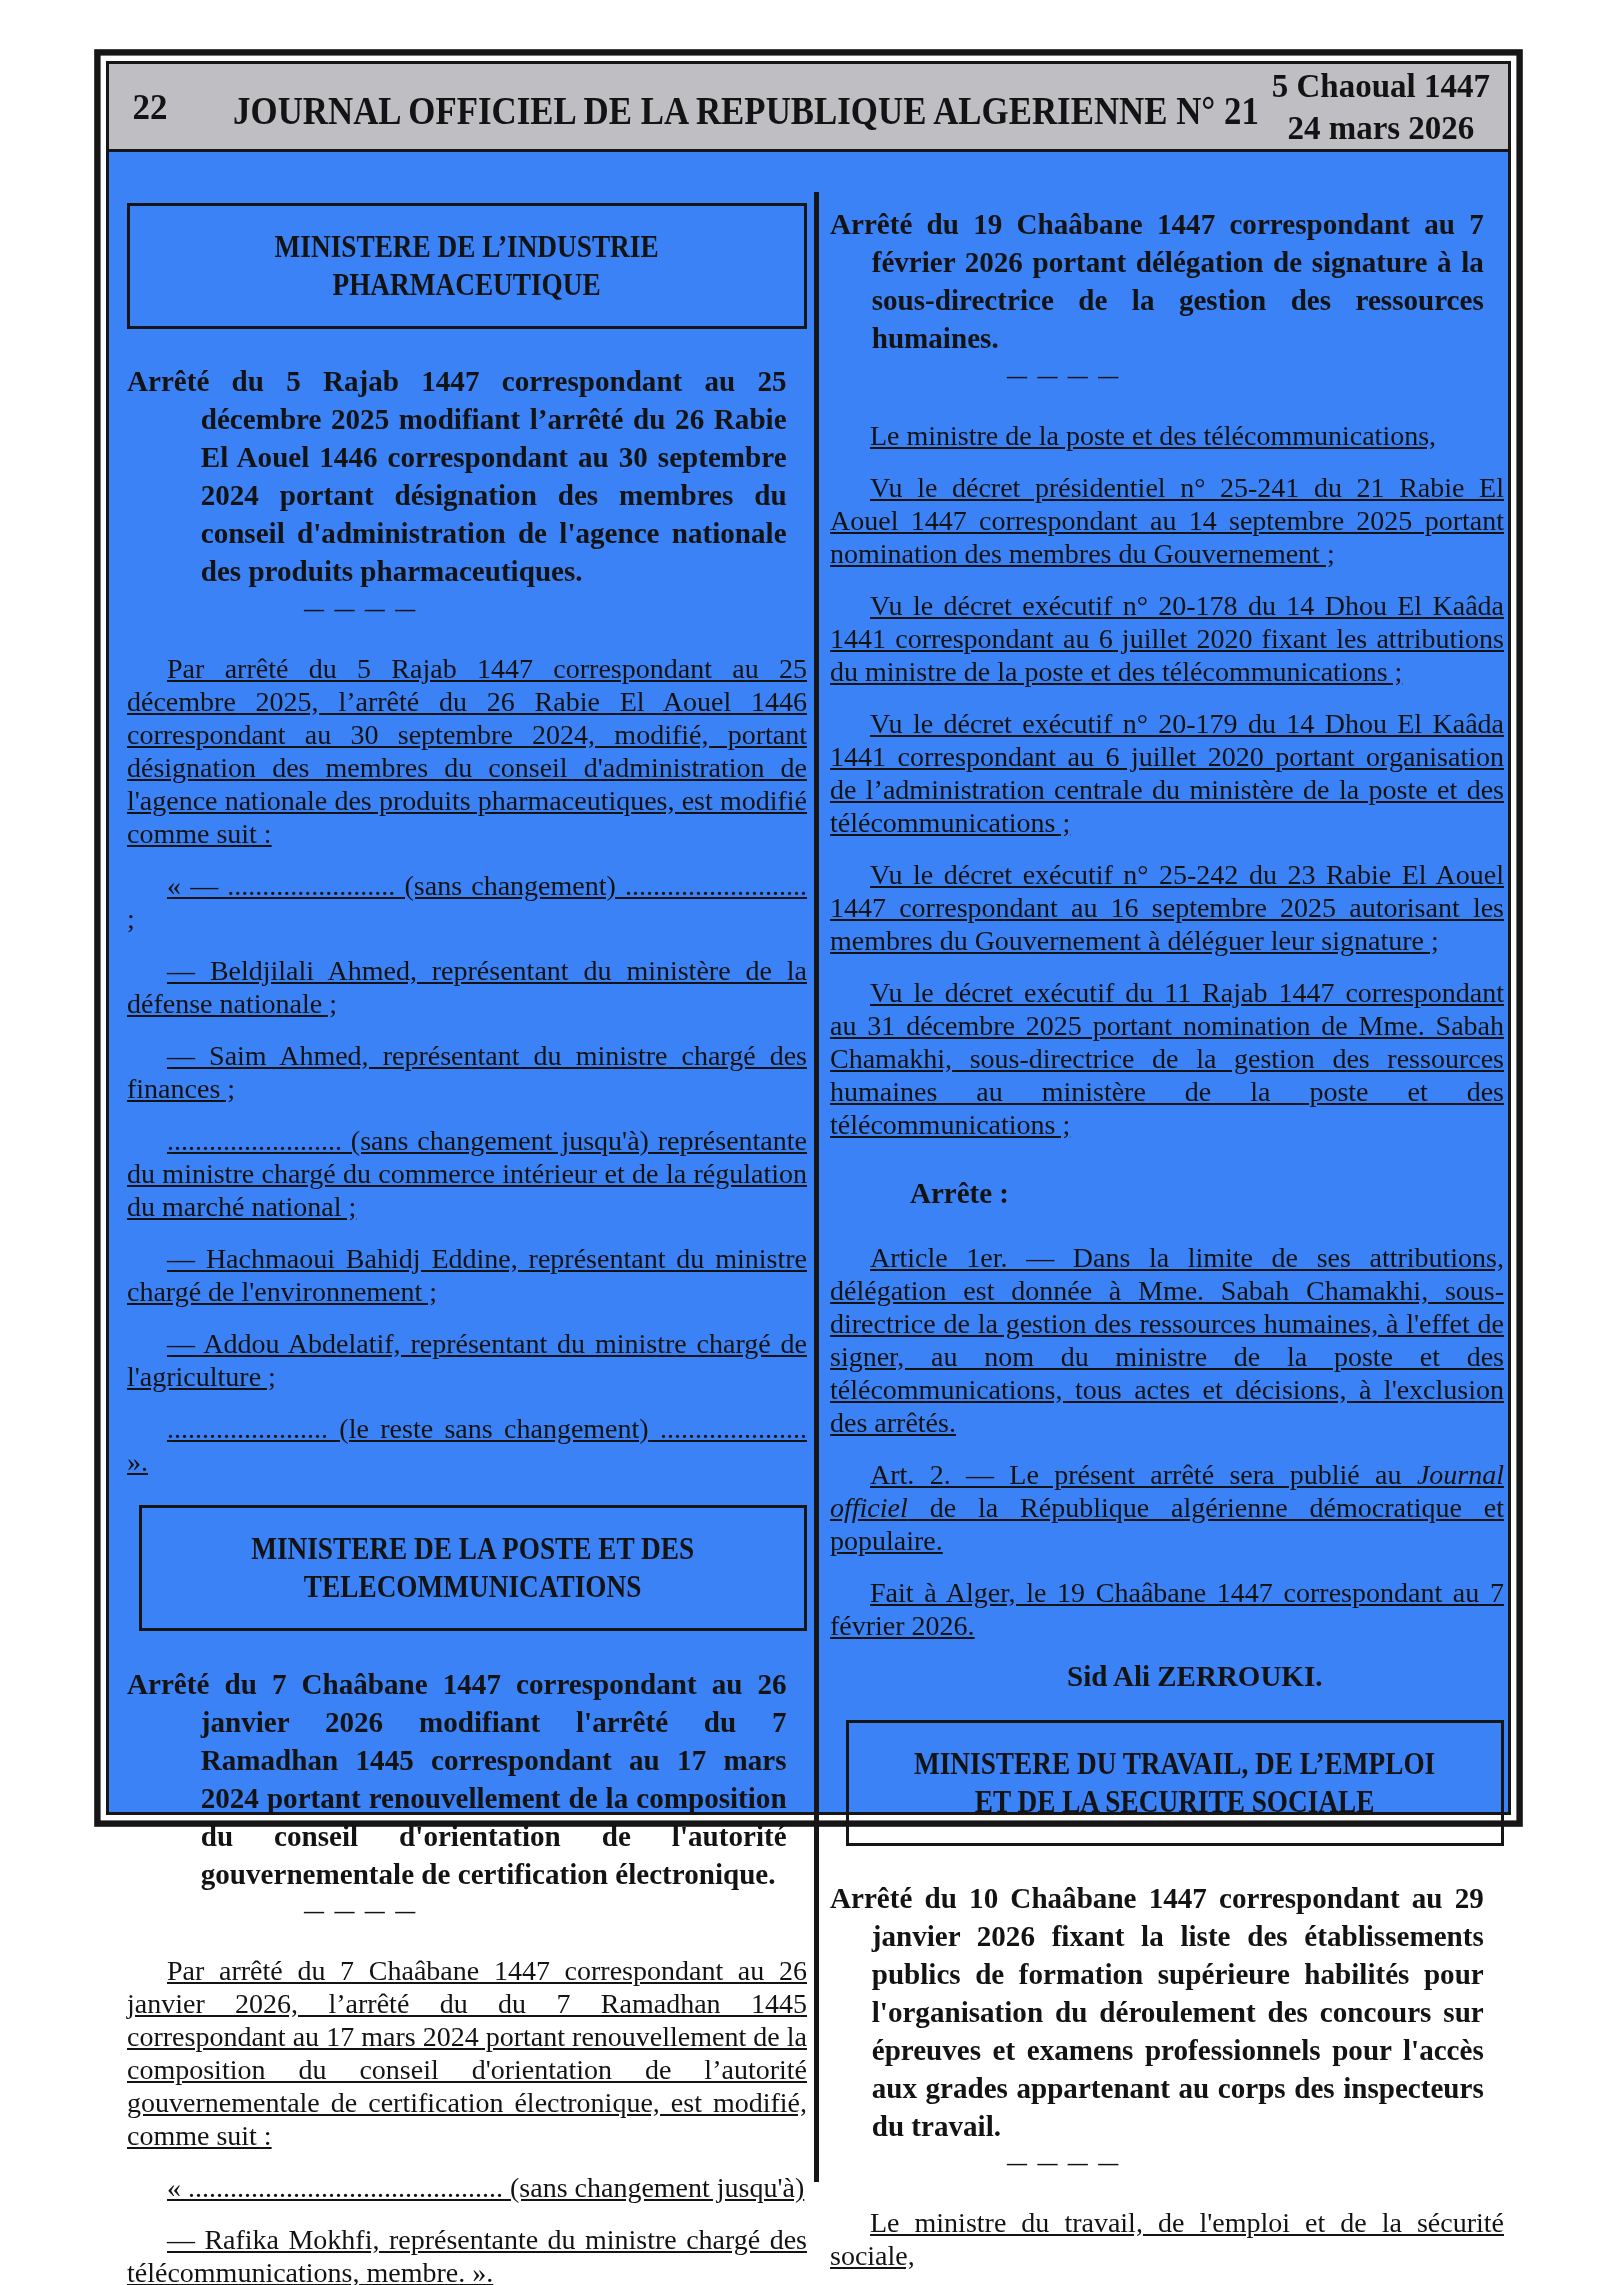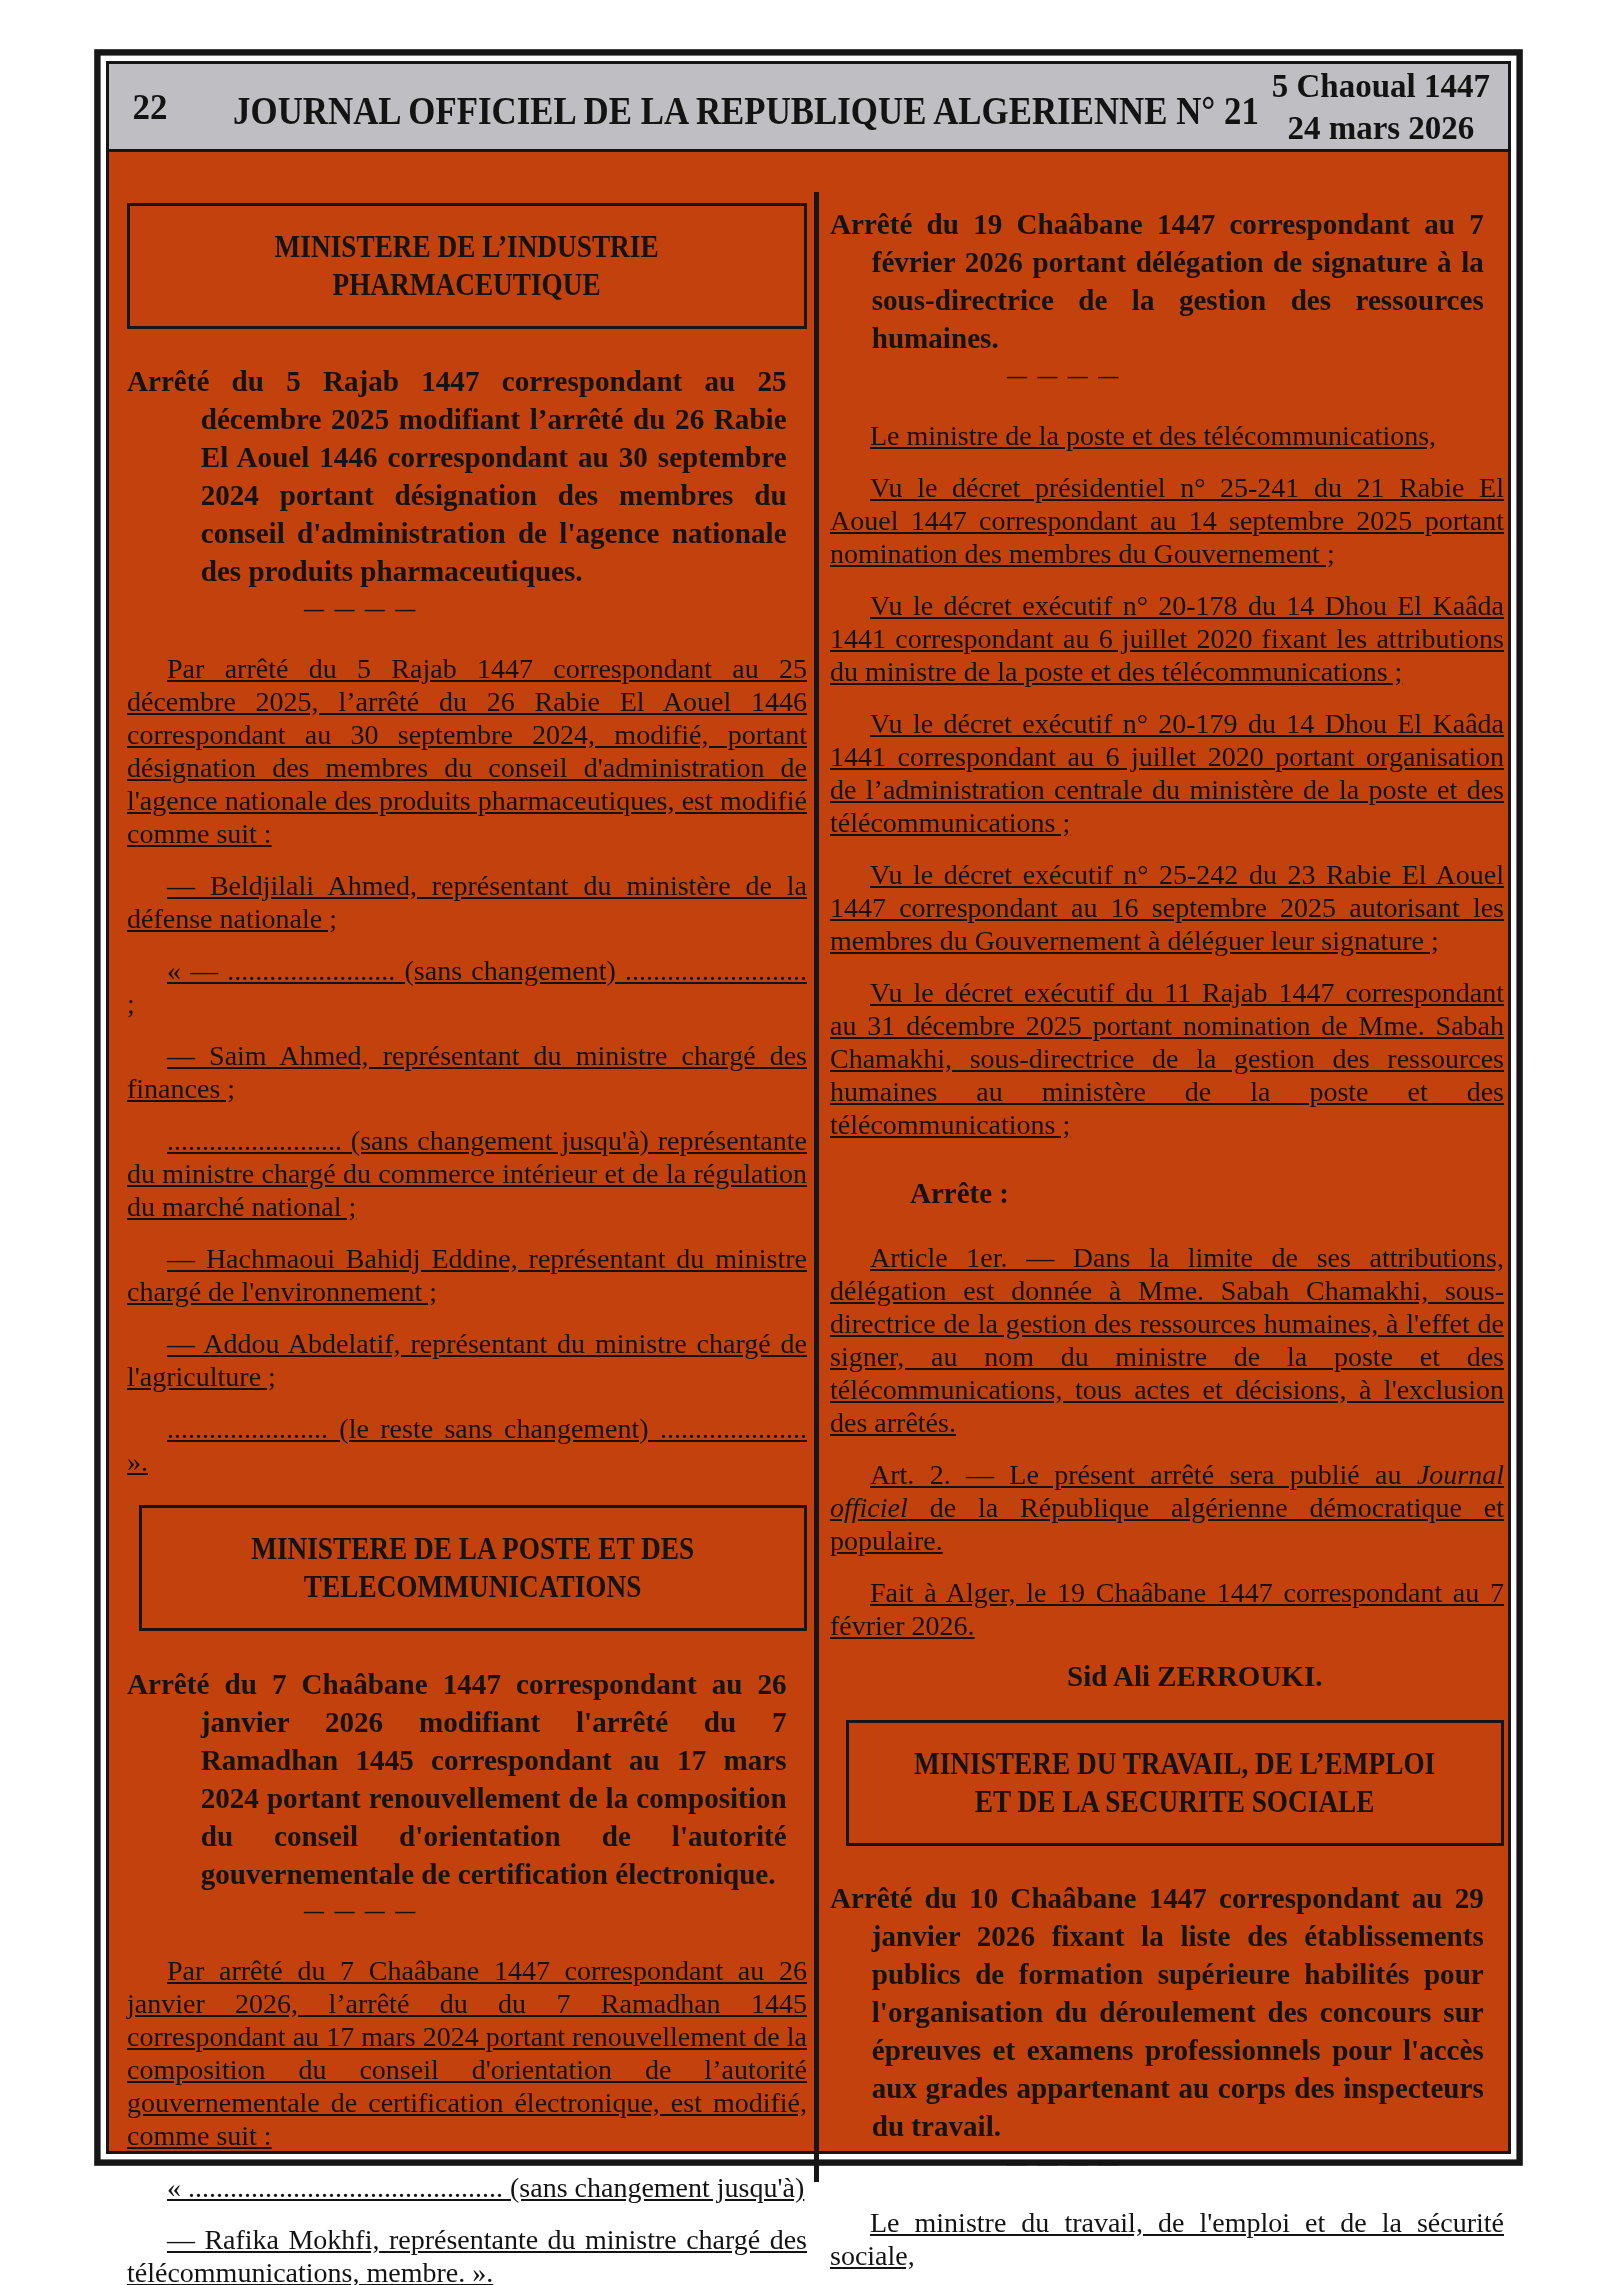--- a/index.html
+++ b/index.html
@@ -1,22 +1,22 @@
 <!DOCTYPE html>
 <html style="font-size:14.5px"><head>
 <meta charset="utf-8">
 <style>
   html,body{margin:0;padding:0;}
   body{
     width:1615px;height:2285px;position:relative;background:#ffffff;
     font-family:"Liberation Serif", serif;color:#131313;overflow:hidden;
   }
   .frame{
-    position:absolute;left:106px;top:61px;width:1405px;height:2093px;
-    box-sizing:border-box;border:3.6px solid #161616;background:#c2410c;
+    position:absolute;left:106px;top:61px;width:1405px;height:1754px;
+    box-sizing:border-box;border:3.6px solid #161616;background:#3b82f6;
     box-shadow:0 0 0 5.4px #ffffff, 0 0 0 11.8px #161616;
   }
   .header-band{
     position:absolute;left:0;top:0;width:100%;height:88px;
     background:#bfbfc3;border-bottom:3.6px solid #161616;box-sizing:border-box;
   }
   .page-num{position:absolute;left:23.5px;top:23.5px;font-size:35px;font-weight:bold;}
   .journal-title{
     position:absolute;left:45.5%;top:22px;white-space:nowrap;
     font-size:41px;font-weight:bold;
@@ -79,22 +79,22 @@
       <div class="mbox-title">
         <div>MINISTERE DE L’INDUSTRIE</div>
         <div>PHARMACEUTIQUE</div>
       </div>
     </div>
 
     <p class="heading hang-lg">Arrêté du 5 Rajab 1447 correspondant au 25 décembre 2025 modifiant l’arrêté du 26 Rabie El Aouel 1446 correspondant au 30 septembre 2024 portant désignation des membres du conseil d'administration de l'agence nationale des produits pharmaceutiques.</p>
     <div class="dashes">— — — —</div>
 
     <p class="body ind">Par arrêté du 5 Rajab 1447 correspondant au 25 décembre 2025, l’arrêté du 26 Rabie El Aouel 1446 correspondant au 30 septembre 2024, modifié, portant désignation des membres du conseil d'administration de l'agence nationale des produits pharmaceutiques, est modifié comme suit :</p>
+    <p class="body ind">« — ........................ (sans changement) .......................... ;</p>
     <p class="body ind">— Beldjilali Ahmed, représentant du ministère de la défense nationale ;</p>
-    <p class="body ind">« — ........................ (sans changement) .......................... ;</p>
     <p class="body ind">— Saim Ahmed, représentant du ministre chargé des finances ;</p>
     <p class="body ind">......................... (sans changement jusqu'à) représentante du ministre chargé du commerce intérieur et de la régulation du marché national ;</p>
     <p class="body ind">— Hachmaoui Bahidj Eddine, représentant du ministre chargé de l'environnement ;</p>
     <p class="body ind">— Addou Abdelatif, représentant du ministre chargé de l'agriculture ;</p>
     <p class="body ind">....................... (le reste sans changement) ..................... ».</p>
 
     <div class="mbox mbox2">
       <div class="mbox-title">
         <div>MINISTERE DE LA POSTE ET DES</div>
         <div>TELECOMMUNICATIONS</div>

